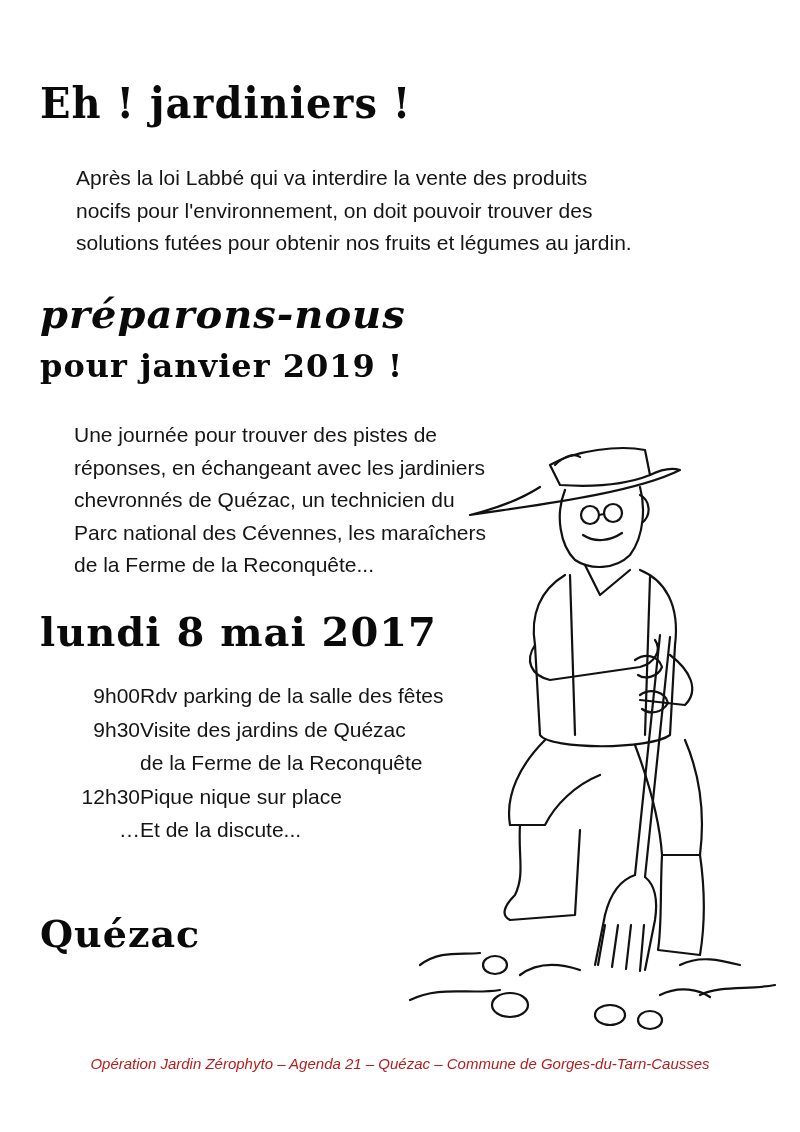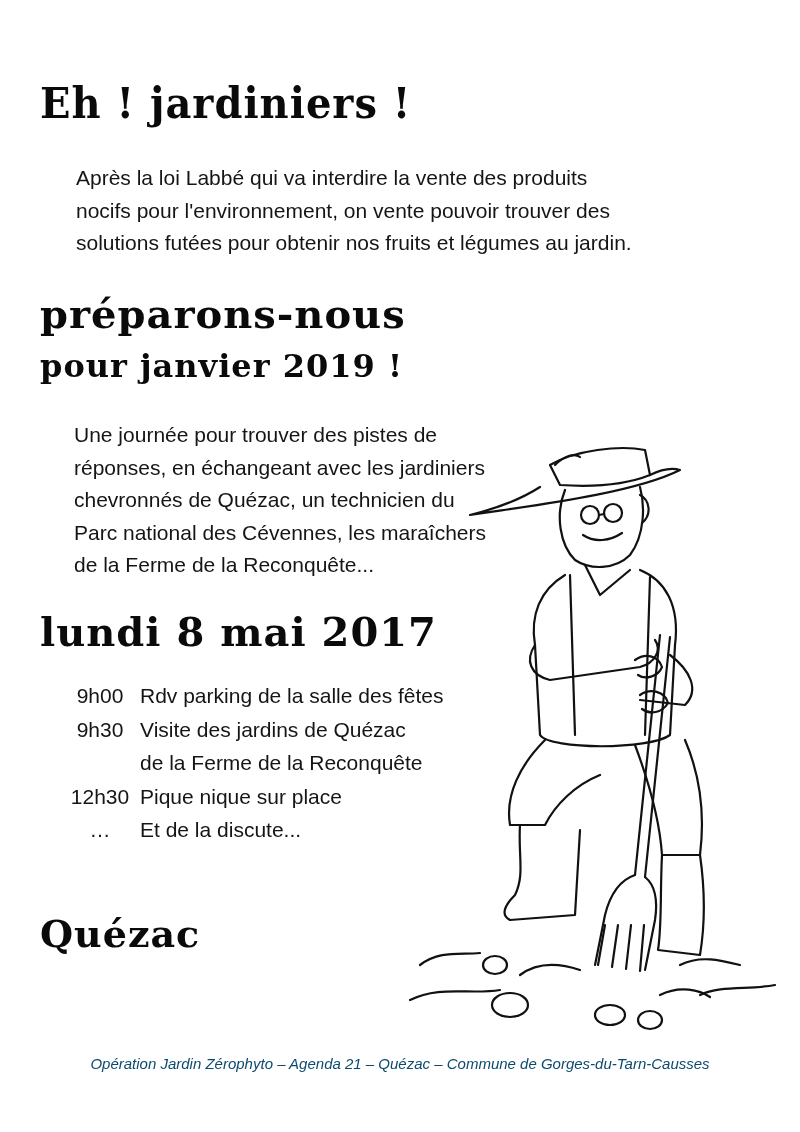--- a/index.html
+++ b/index.html
@@ -20,21 +20,21 @@
       left: 40px;
       margin: 0;
       font-family: "DejaVu Serif", serif;
       font-weight: bold;
       color: #0a0a0a;
       letter-spacing: 1px;
       line-height: 1;
       transform-origin: left top;
     }
     #h-eh { top: 82px; font-size: 40px; transform: scaleY(1.05); }
-    #h-prep1 { top: 294px; font-size: 40px; }
+    #h-prep1 { top: 294px; font-size: 40px; font-style: italic; }
     #h-prep2 { top: 350px; font-size: 32px; }
     #h-date { top: 612px; font-size: 40px; }
     #h-place { top: 915px; font-size: 38px; }
 
     .para {
       position: absolute;
       font-size: 21px;
       line-height: 32.5px;
       color: #151515;
       margin: 8px;
@@ -45,32 +45,32 @@
 
     #schedule {
       position: absolute;
       left: 60px;
       top: 679px;
       font-size: 21px;
       line-height: 33.5px;
       color: #151515;
     }
     .sched-row { display: flex; white-space: nowrap; }
-    .sched-time { width: 80px; text-align: center; }
+    .sched-time { width: 80px; text-align: right; }
     .sched-text { margin-left: 0; }
 
     #footer {
       position: absolute;
       left: 0;
       width: 800px;
       top: 1055px;
       text-align: center;
       font-style: italic;
       font-size: 15px;
-      color: #0c4a6e;
+      color: #b91c1c;
       margin: 0;
     }
 
     #gardener {
       position: absolute;
       left: 400px;
       top: 405px;
       width: 390px;
       height: 640px;
     }
@@ -83,21 +83,21 @@
       stroke-linejoin: round;
     }
   </style>
 </head>
 <body>
 
 <h1 class="headline" id="h-eh">Eh ! jardiniers !</h1>
 
 <div class="para" id="intro">
   <span>Après la loi Labbé qui va interdire la vente des produits</span>
-  <span>nocifs pour l'environnement, on vente pouvoir trouver des</span>
+  <span>nocifs pour l'environnement, on doit pouvoir trouver des</span>
   <span>solutions futées pour obtenir nos fruits et légumes au jardin.</span>
 </div>
 
 <h2 class="headline" id="h-prep1">préparons-nous</h2>
 <h2 class="headline" id="h-prep2">pour janvier 2019 !</h2>
 
 <div class="para" id="desc">
   <span>Une journée pour trouver des pistes de</span>
   <span>réponses, en échangeant avec les jardiniers</span>
   <span>chevronnés de Quézac, un technicien du</span>

